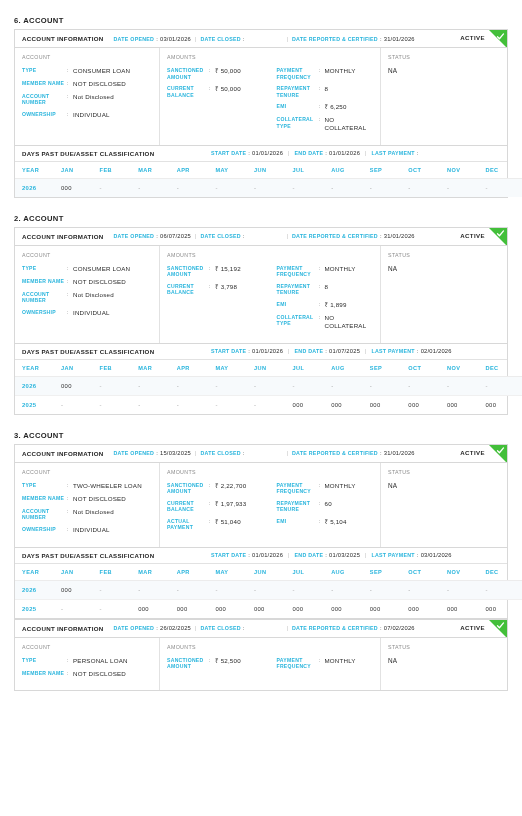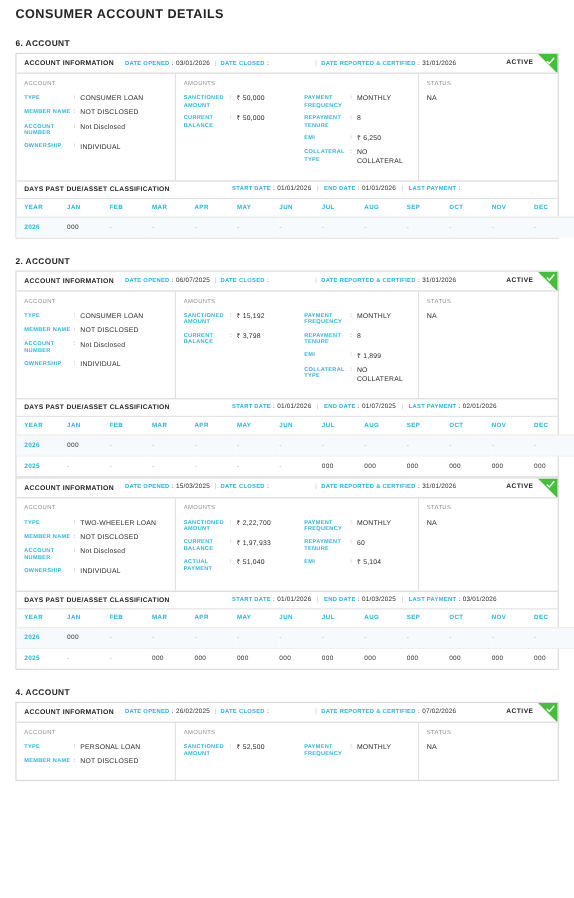--- a/index.html
+++ b/index.html
@@ -221,21 +221,20 @@
   table.dpd th.yr { padding-left: 7px; }
   .dot { color: #aaa; font-size: 6px; }
   col.c-year { width: 46px; }
   col.c-mon  { width: 38.6px; }
 </style>
 </head>
 <body>
 
 <div class="page">
 
-  <div class="page-title">CONSUMER ACCOUNT DETAILS</div>
 
   <div id="accounts-root">
   <div class="account-block">
     <div class="acct-label">6. ACCOUNT</div>
     <div class="card">
 
       <div class="card-head">
         <span class="head-title">ACCOUNT INFORMATION</span>
 
         <span class="head-field hf-opened">
@@ -614,20 +613,21 @@
                   <td>000</td>
                 </tr>
               </tbody>
         </table>
       </div>
 
     </div>
   </div>
 
   <div class="account-block">
+    <div class="acct-label">3. ACCOUNT</div>
     <div class="card">
 
       <div class="card-head">
         <span class="head-title">ACCOUNT INFORMATION</span>
 
         <span class="head-field hf-opened">
           <span class="k">DATE OPENED</span>
           <span class="v">:</span>
           <span class="v">15/03/2025</span>
         </span>
@@ -815,21 +815,20 @@
                   <td>000</td>
                 </tr>
               </tbody>
         </table>
       </div>
 
     </div>
   </div>
 
   <div class="account-block">
-    <div class="acct-label">4. ACCOUNT</div>
     <div class="card">
 
       <div class="card-head">
         <span class="head-title">ACCOUNT INFORMATION</span>
 
         <span class="head-field hf-opened">
           <span class="k">DATE OPENED</span>
           <span class="v">:</span>
           <span class="v">26/02/2025</span>
         </span>

